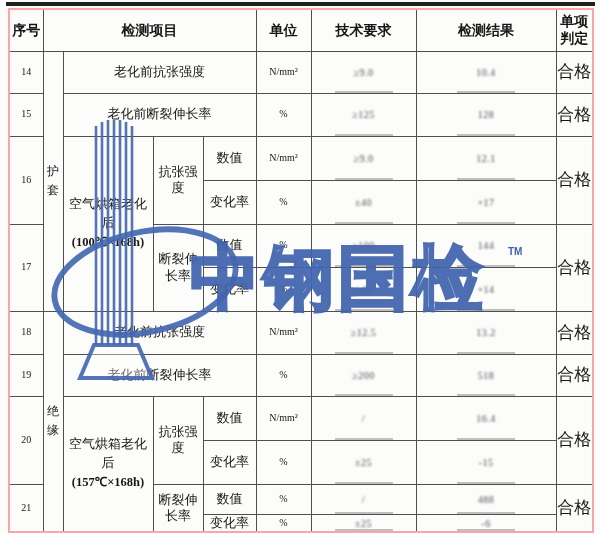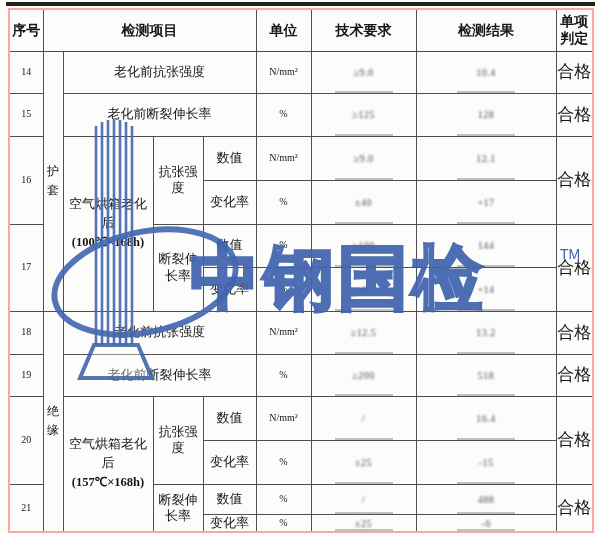--- a/index.html
+++ b/index.html
@@ -46,22 +46,22 @@
     font-family:"Liberation Serif",serif;
   }
   .wm-brand{
     position:absolute;left:78px;top:330px;
     font-size:37px;font-weight:bold;letter-spacing:1px;line-height:1;
     color:rgba(255,255,255,0.42);
     -webkit-text-stroke:2.5px rgba(62,98,173,0.92);
     font-family:"Liberation Sans",sans-serif;
   }
   .wm-tm{
-    position:absolute;left:560px;top:246px;
-    font-size:14px;font-weight:normal;color:#3e62ad;
+    position:absolute;left:508px;top:246px;
+    font-size:10px;font-weight:bold;color:#3e62ad;
     font-family:"Liberation Sans",sans-serif;
   }
   .wm-logo{position:absolute;left:30px;top:110px;}
 </style>
 </head>
 <body>
 
 <div class="topband"></div>
 
 <table class="report">

